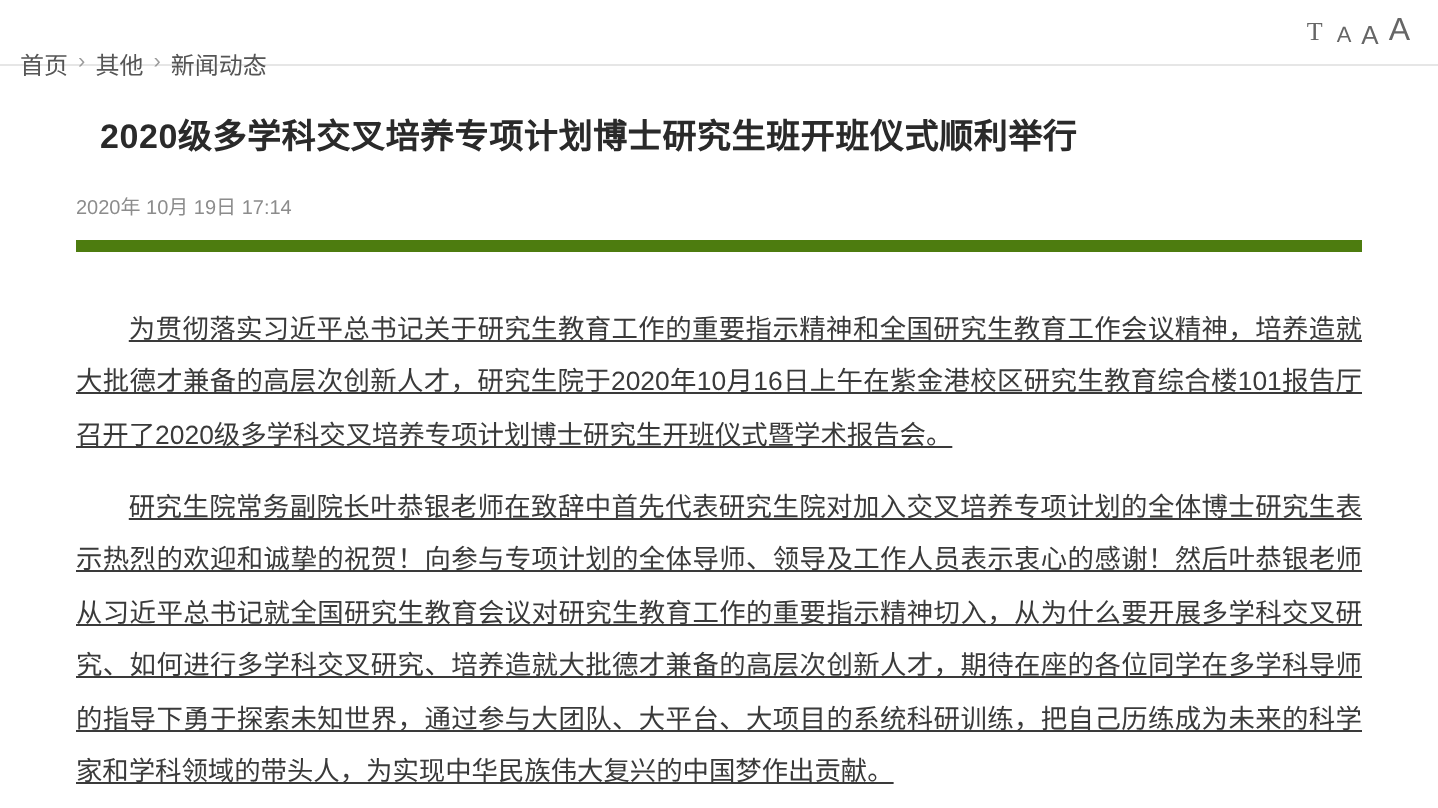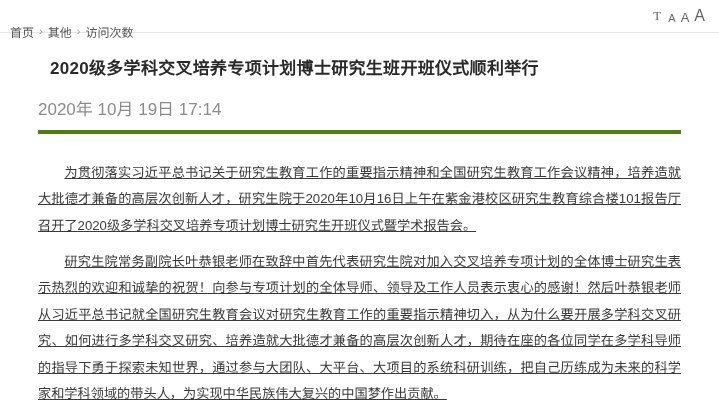--- a/index.html
+++ b/index.html
@@ -80,24 +80,24 @@
     font-weight: bold;
     color: #2a2a2a;
     letter-spacing: 0.3px;
     line-height: 1.4;
   }
   .meta-row {
     margin-top: 14px;
     display: flex;
     align-items: baseline;
     justify-content: space-between;
-    font-size: 17px;
+    font-size: 10px;
     color: #8c8c8c;
     padding-bottom: 10px;
-    border-bottom: 4px solid #4d7c0f;
+    border-bottom: 6px solid #4d7c0f;
   }
   .meta-date { color: #8c8c8c; }
   .meta-views { color: #8c8c8c; }
 
   .content {
     margin-top: 26px;
     font-size: 13.2px;
     line-height: 2.0;
     color: #3a3a3a;
     text-align: justify;
@@ -110,21 +110,21 @@
 </style>
 </head>
 <body>
 
 <div class="topbar">
   <nav class="crumbs">
     <a class="crumb" href="#">首页</a>
     <span class="crumb-sep">›</span>
     <a class="crumb" href="#">其他</a>
     <span class="crumb-sep">›</span>
-    <span class="crumb current">访问次数</span>
+    <span class="crumb current">新闻动态</span>
   </nav>
   <div class="fontsize">
     <span class="t-mark">T</span>
     <span class="fs-a fs-small">A</span>
     <span class="fs-a fs-mid">A</span>
     <span class="fs-a fs-large">A</span>
   </div>
 </div>
 
 <div class="doc">

